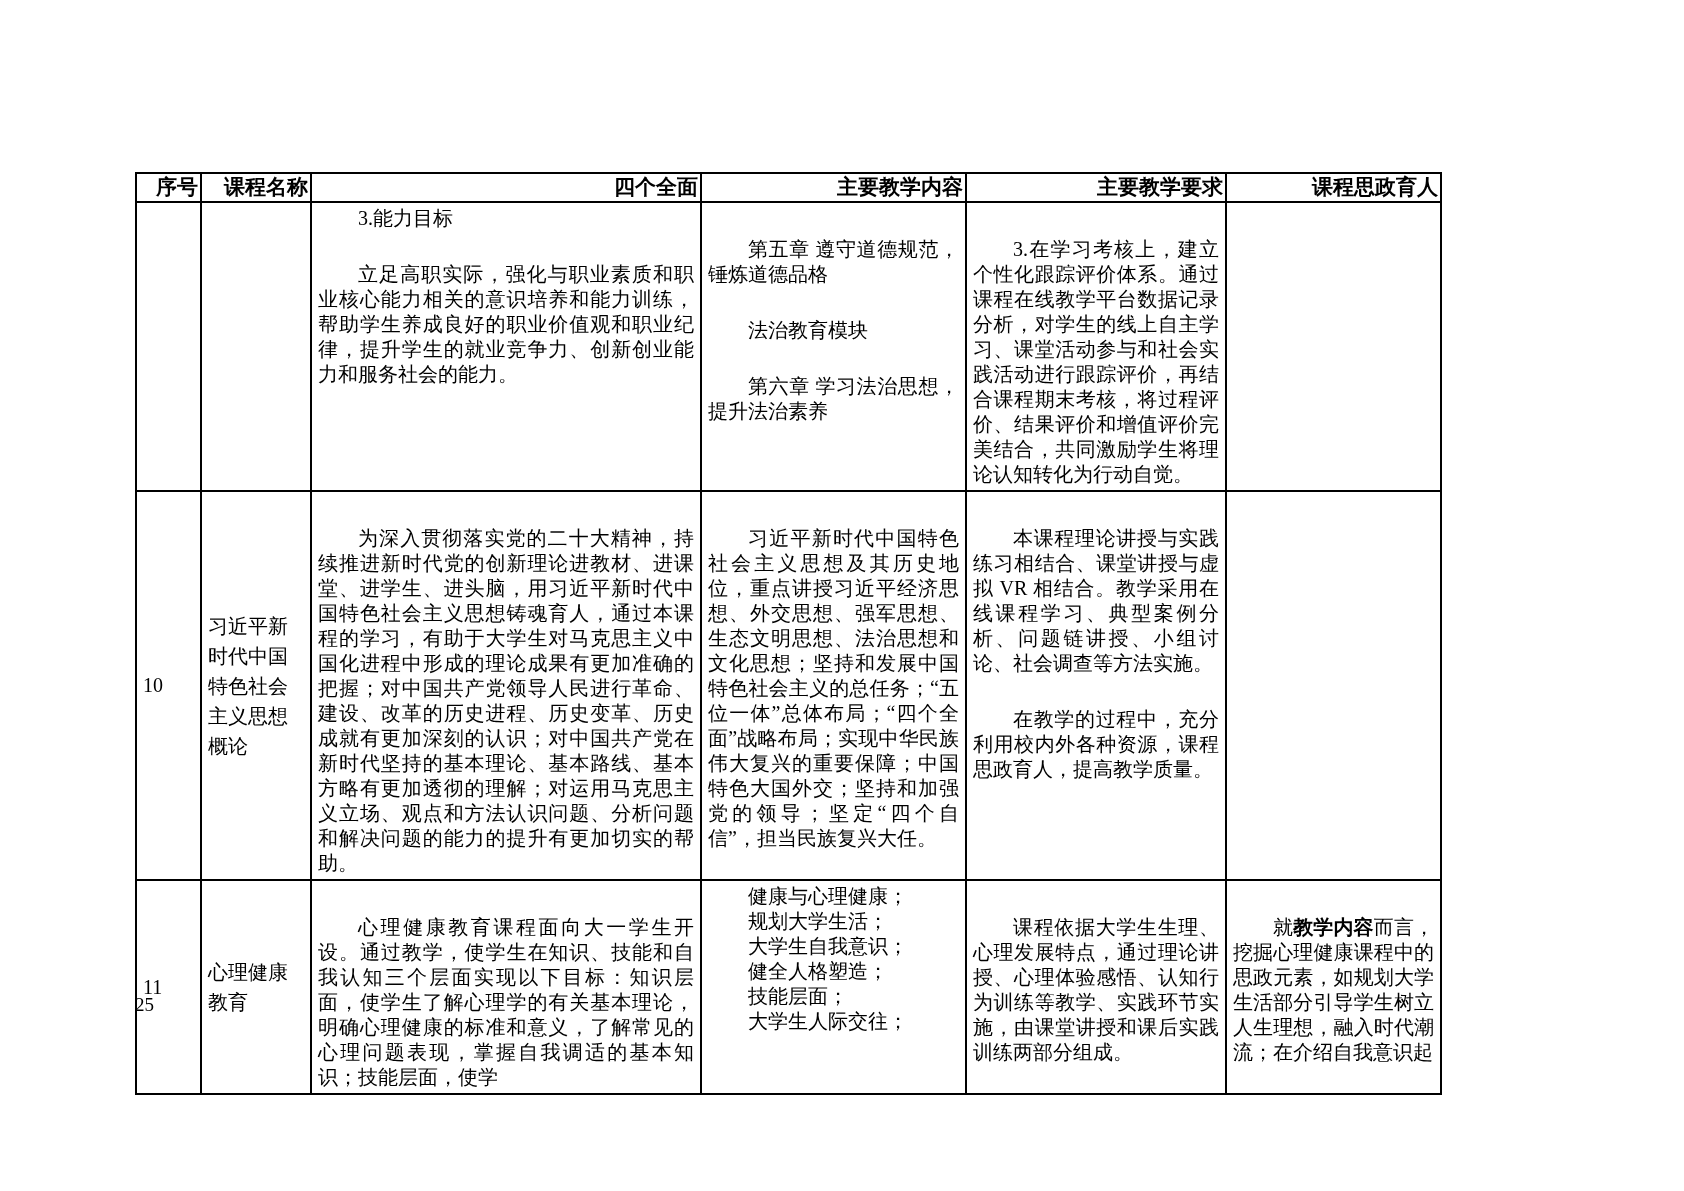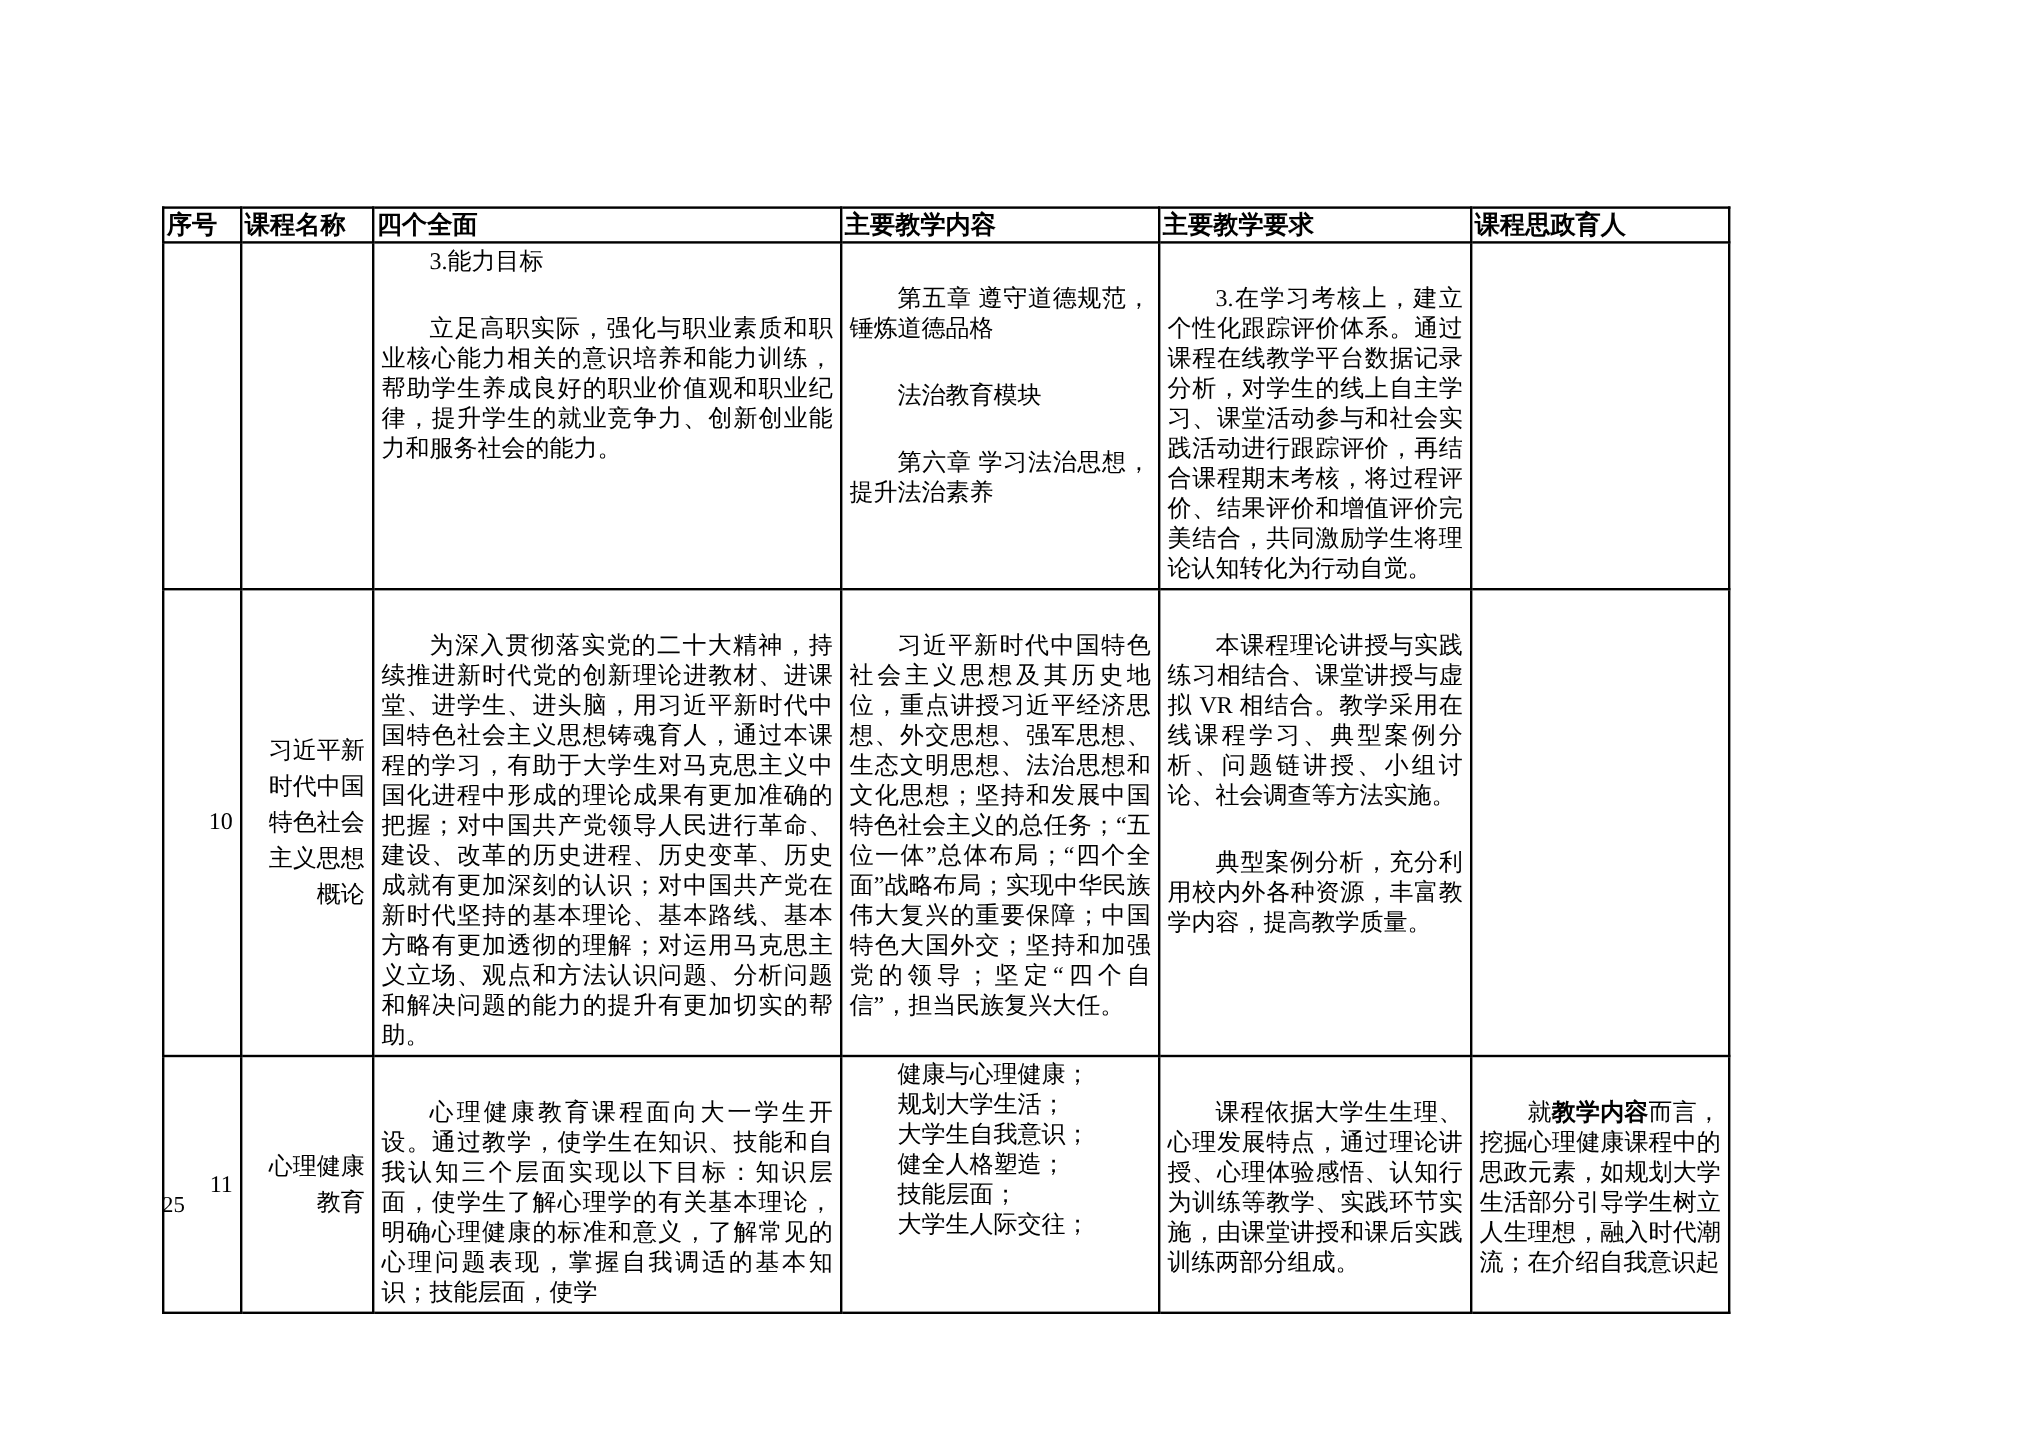--- a/index.html
+++ b/index.html
@@ -24,33 +24,33 @@
   .course-table td {
     border: 2px solid #000000;
     vertical-align: top;
     padding: 3px 6px;
     font-size: 20px;
     line-height: 25px;
     overflow: hidden;
   }
   .course-table th {
     font-weight: bold;
-    text-align: left;
+    text-align: right;
     vertical-align: middle;
     font-size: 21px;
     height: 29px;
     padding: 0 2px;
     line-height: 1.1;
   }
   tr.row-a  { height: 255px; }
   tr.row-10 { height: 335px; }
   tr.row-11 { height: 150px; }
   td.mid {
     vertical-align: middle;
-    text-align: right;
+    text-align: left;
   }
   td.name-cell { line-height: 30px; }
   .para { margin: 0; }
   .ind  { text-indent: 2em; }
   .just { text-align: justify; margin-top: 31px; }
   .b    { font-weight: bold; }
   .page-number {
     position: absolute;
     left: 135px;
     top: 993px;
@@ -104,21 +104,21 @@
       <td class="mid">10</td>
       <td class="mid name-cell">习近平新时代中国特色社会主义思想概论</td>
       <td>
         <p class="para ind just">为深入贯彻落实党的二十大精神，持续推进新时代党的创新理论进教材、进课堂、进学生、进头脑，用习近平新时代中国特色社会主义思想铸魂育人，通过本课程的学习，有助于大学生对马克思主义中国化进程中形成的理论成果有更加准确的把握；对中国共产党领导人民进行革命、建设、改革的历史进程、历史变革、历史成就有更加深刻的认识；对中国共产党在新时代坚持的基本理论、基本路线、基本方略有更加透彻的理解；对运用马克思主义立场、观点和方法认识问题、分析问题和解决问题的能力的提升有更加切实的帮助。</p>
       </td>
       <td>
         <p class="para ind just">习近平新时代中国特色社会主义思想及其历史地位，重点讲授习近平经济思想、外交思想、强军思想、生态文明思想、法治思想和文化思想；坚持和发展中国特色社会主义的总任务；“五位一体”总体布局；“四个全面”战略布局；实现中华民族伟大复兴的重要保障；中国特色大国外交；坚持和加强党的领导；坚定“四个自信”，担当民族复兴大任。</p>
       </td>
       <td>
         <p class="para ind just">本课程理论讲授与实践练习相结合、课堂讲授与虚拟 VR 相结合。教学采用在线课程学习、典型案例分析、问题链讲授、小组讨论、社会调查等方法实施。</p>
-        <p class="para ind just">典型案例分析，充分利用校内外各种资源，丰富教学内容，提高教学质量。</p>
+        <p class="para ind just">在教学的过程中，充分利用校内外各种资源，课程思政育人，提高教学质量。</p>
       </td>
       <td></td>
     </tr>
     <tr class="row-11">
       <td class="mid">11</td>
       <td class="mid name-cell">心理健康教育</td>
       <td>
         <p class="para ind just">心理健康教育课程面向大一学生开设。通过教学，使学生在知识、技能和自我认知三个层面实现以下目标：知识层面，使学生了解心理学的有关基本理论，明确心理健康的标准和意义，了解常见的心理问题表现，掌握自我调适的基本知识；技能层面，使学</p>
       </td>
       <td>

